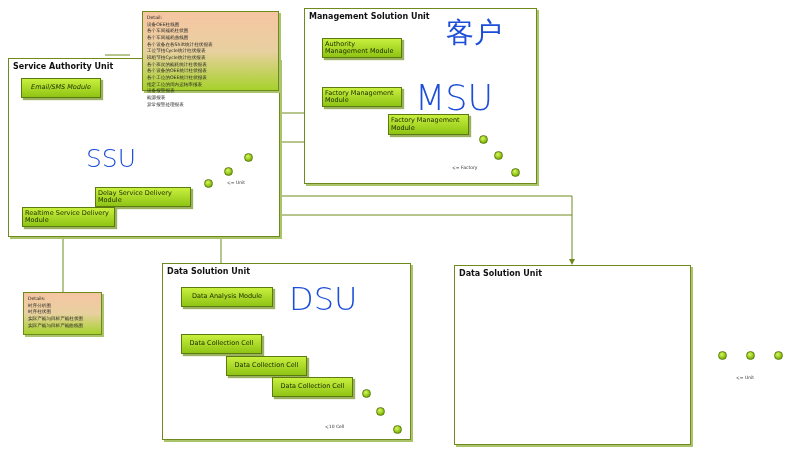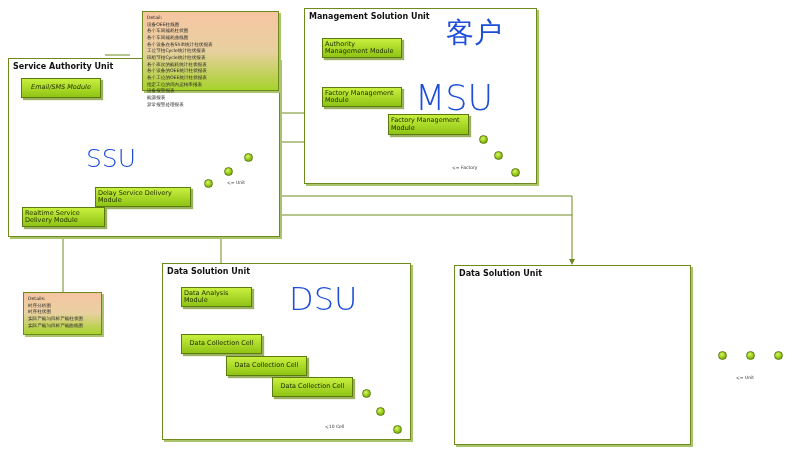--- a/index.html
+++ b/index.html
@@ -69,25 +69,25 @@
   <span class="unit-title">Data Solution Unit</span>
 </div>
 <span class="big" style="left:289px;top:280px;font-size:32px;">DSU</span>
 
 <div class="unit" style="left:454px;top:265px;width:235px;height:178px;">
   <span class="unit-title">Data Solution Unit</span>
 </div>
 
 <div class="module" style="left:21px;top:78px;width:80px;height:20px;font-style:italic;">Email/SMS Module</div>
 <div class="module" style="left:95px;top:187px;width:96px;height:20px;">Delay Service Delivery Module</div>
-<div class="module" style="left:22px;top:207px;width:83px;height:20px;">Realtime Service Delivery Module</div>
+<div class="module" style="left:22px;top:207px;width:93px;height:20px;">Realtime Service Delivery Module</div>
 <div class="module" style="left:322px;top:38px;width:80px;height:20px;">Authority Management Module</div>
 <div class="module" style="left:322px;top:87px;width:80px;height:20px;">Factory Management Module</div>
 <div class="module" style="left:388px;top:114px;width:81px;height:21px;">Factory Management Module</div>
-<div class="module" style="left:181px;top:287px;width:71px;height:20px;">Data Analysis Module</div>
+<div class="module" style="left:181px;top:287px;width:92px;height:20px;">Data Analysis Module</div>
 <div class="module" style="left:181px;top:334px;width:81px;height:20px;">Data Collection Cell</div>
 <div class="module" style="left:226px;top:356px;width:81px;height:20px;">Data Collection Cell</div>
 <div class="module" style="left:272px;top:377px;width:81px;height:20px;">Data Collection Cell</div>
 
 <div class="dot" style="left:204px;top:179px;"></div>
 <div class="dot" style="left:224px;top:167px;"></div>
 <div class="dot" style="left:244px;top:153px;"></div>
 <span class="legend" style="left:227px;top:180px;">⩽= Unit</span>
 
 <div class="dot" style="left:479px;top:135px;"></div>

